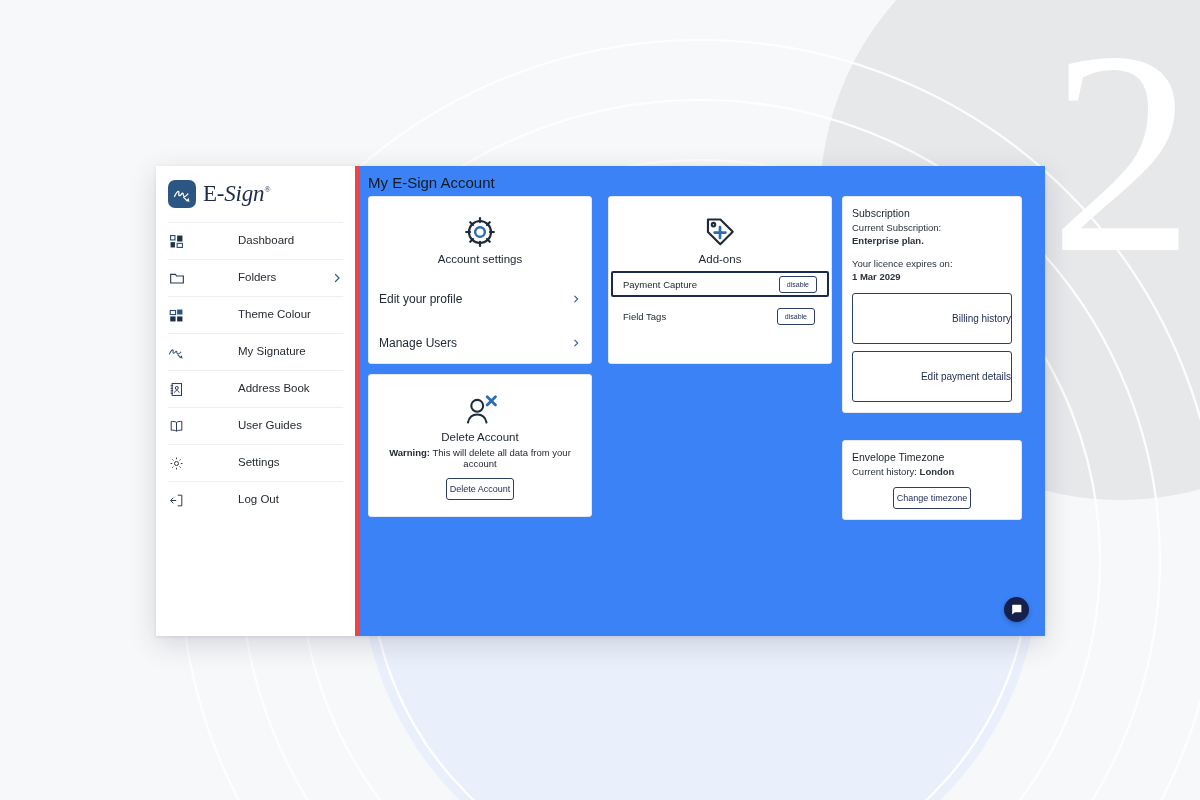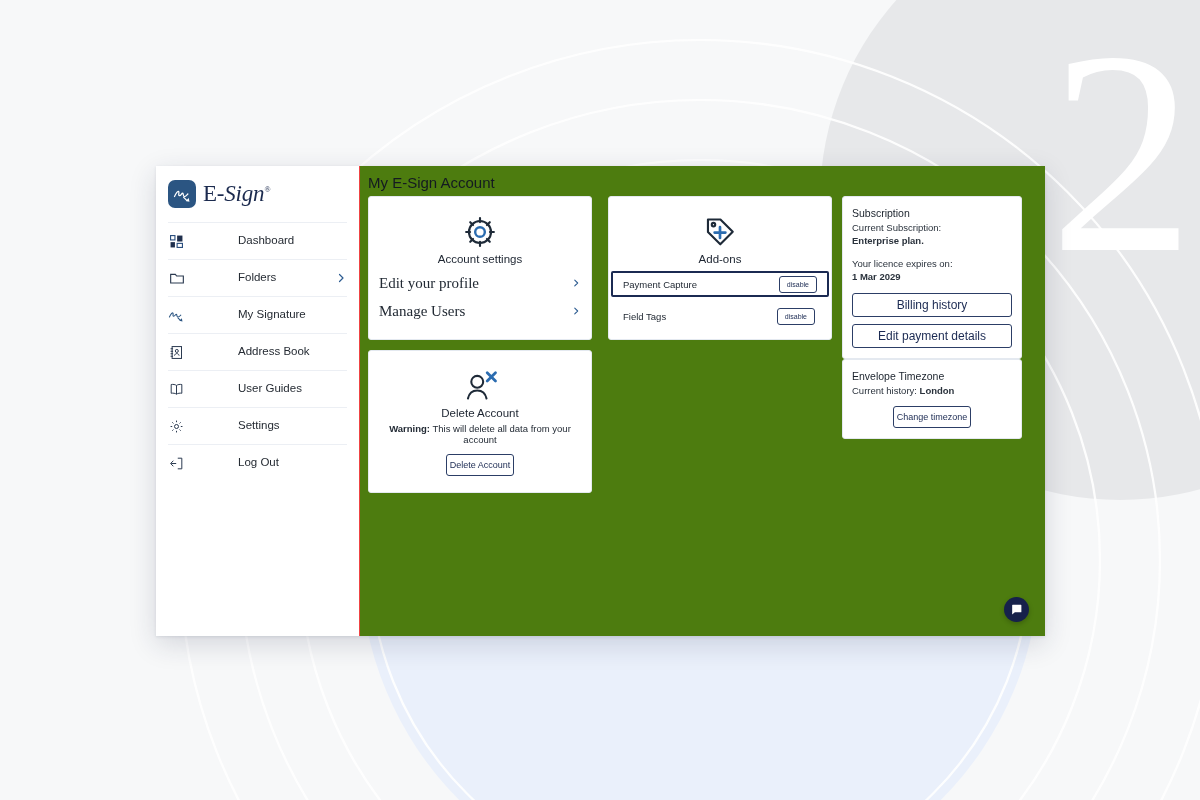--- a/index.html
+++ b/index.html
@@ -25,21 +25,21 @@
     box-shadow: 0 8px 26px rgba(30,40,70,0.16), 0 1px 3px rgba(30,40,70,0.10);
     display: flex;
     overflow: hidden;
   }
 
   
   .sidebar {
     width: 204px;
     background: #ffffff;
     flex: 0 0 204px;
-    border-right: 1px solid #ef4444;
+    border-right: 5px solid #ef4444;
     padding: 0 0 15px 0;
     box-sizing: border-box;
   }
   .logo-wrap {
     padding: 14px 0 14px 12px;
     display: flex; align-items: center;
   }
   .logo-mark {
     width: 28px; height: 28px; border-radius: 7px;
     background: #2b5582;
@@ -74,21 +74,21 @@
     width: 17px; height: 17px; flex: 0 0 17px;
     margin-right: 9px;
     display: flex; align-items: center; justify-content: center;
   }
   .nav-label { flex: 1 1 auto; line-height: 1; }
   .nav-chevron { flex: 0 0 auto; color: #2d5c91; display:flex; }
 
   
   .content {
     flex: 1 1 auto;
-    background: #4d7c0f;
+    background: #3b82f6;
     padding: 0;
     position: relative;
     overflow: hidden;
   }
   .page-title {
     font-size: 15px;
     color: #141a21;
     margin: 0;
     padding: 8px 0 0 8px;
     font-weight: normal;
@@ -114,25 +114,24 @@
   .card-title {
     text-align: center;
     font-size: 11.5px;
     color: #1c2430;
     margin-top: 4px;
   }
 
   
   .setting-row {
     display: flex; align-items: center;
-    font-size: 15px; color: #222a34;
+    font-size: 12px; color: #222a34;
     height: 20px;
-    margin-top: 8px;
+    margin-top: 24px;
     cursor: pointer;
-    font-family: Liberation Serif, serif;
   }
   .setting-row .lbl { flex: 1 1 auto; }
   .setting-row .chev { color: #2d5c91; display:flex; }
 
   
   .addon-row {
     display: flex; align-items: center;
     height: 26px;
     margin-top: 6px;
     padding: 0 4px 0 2px;
@@ -150,30 +149,30 @@
     font-family: "Liberation Sans", sans-serif;
     background: #ffffff;
     border: 1px solid #2c3e66;
     border-radius: 3px;
     color: #1b2a52;
     cursor: pointer;
     box-sizing: border-box;
     text-align: center;
   }
   .btn-disable { font-size: 7px; padding: 4px 7px; min-width: 32px; }
-  .btn-wide { width: 100%; font-size: 12px; padding: 4px 0; }
+  .btn-wide { width: 100%; font-size: 10px; padding: 19px 0; text-align: right; }
   .btn-mid { font-size: 9px; padding: 5px 3px; }
 
   .two-line { text-align: center; font-size: 9.5px; color: #232b35; margin-top: 4px; }
   .btn-center { display: flex; justify-content: center; margin-top: 9px; }
   .warn { text-align: center; font-size: 9.5px; color: #232b35; margin-top: 4px; }
   .warn b { font-weight: bold; }
 
   
-  .col-right { flex: 0 0 180px; display: flex; flex-direction: column; gap: 0; }
+  .col-right { flex: 0 0 180px; display: flex; flex-direction: column; gap: 27px; }
   .panel {
     background: #ffffff; border: 1px solid #e4e9f0; border-radius: 3px;
     padding: 10px 9px; box-sizing: border-box;
   }
   .panel-title { font-size: 10.5px; color: #1a222c; margin-bottom: 2px; }
   .panel-line { font-size: 9.5px; color: #2a323c; line-height: 1.42; }
   .panel-line b { font-weight: bold; text-align: right; }
   .panel-gap { height: 9px; }
   .panel-stack { display: flex; flex-direction: column; gap: 7px; margin-top: 9px; }
 
@@ -239,20 +238,31 @@
           </svg>
         </span>
         <span class="nav-label">Folders</span>
         <span class="nav-chevron">
           <svg width="12" height="12" viewBox="0 0 24 24" fill="none" stroke="#2d5c91" stroke-width="2.4" stroke-linecap="round" stroke-linejoin="round">
               <path d="M9 5l7 7-7 7"></path>
             </svg>
         </span>
       </li>
 
+      <li class="nav-item">
+        <span class="nav-ico">
+          <svg width="15" height="15" viewBox="0 0 24 24">
+            <rect x="2" y="4" width="8.5" height="6.5" fill="none" stroke="#2b4f7e" stroke-width="1.8"></rect>
+            <rect x="13" y="2.5" width="8.5" height="8" fill="#2b5582"></rect>
+            <rect x="2" y="13.5" width="8.5" height="8" fill="#1f2f4d"></rect>
+            <rect x="13" y="13.5" width="8.5" height="8" fill="#1f2f4d"></rect>
+          </svg>
+        </span>
+        <span class="nav-label">Theme Colour</span>
+      </li>
 
       <li class="nav-item">
         <span class="nav-ico">
           <svg width="17" height="17" viewBox="0 0 24 24" fill="none" stroke="#2b5582" stroke-width="1.5" stroke-linecap="round">
             <path d="M2 14c2-4 4-6.5 5-5.5S6 13 8 13s3-3.5 4-2.5 0 3.5 2 3.5 3-1.5 4-2.5"></path>
             <path d="M14 15.5l3.5 3.5"></path>
               <path d="M17.5 19l2 .4-.4-2z" fill="#2b5582"></path>
           </svg>
         </span>
         <span class="nav-label">My Signature</span>

